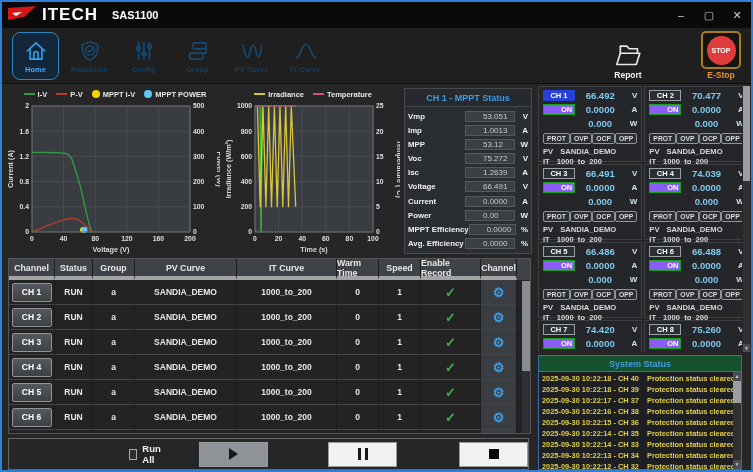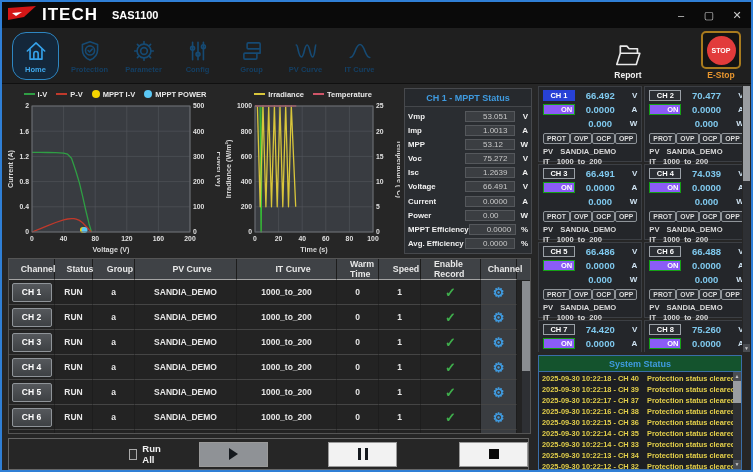--- a/index.html
+++ b/index.html
@@ -11,21 +11,21 @@
   .logo { display:flex; align-items:center; margin-left:4px; }
   .logo svg { display:block; }
   .brand { color:#fff; font-weight:bold; font-size:17px; letter-spacing:1px; margin-left:-2px; }
   .win-title { color:#fff; font-size:11px; font-weight:bold; margin-left:14px; }
   .win-controls { margin-left:auto; display:flex; }
   .win-btn { width:28px; height:22px; color:#ccc; font-size:11px; display:flex; align-items:center; justify-content:center; cursor:default; }
 
   
   .toolbar { height:56px; background:#1f1f1f; border-bottom:1px solid #101010; display:flex; align-items:center; padding:0 10px; flex:0 0 auto; }
   .nav { display:flex; gap:7px; }
-  .navbtn { width:47px; height:48px; display:flex; flex-direction:column; align-items:center; justify-content:center; border:1px solid transparent; border-radius:14px; color:#164a73; }
+  .navbtn { width:47px; height:48px; display:flex; flex-direction:column; align-items:center; justify-content:center; border:1px solid transparent; border-radius:8px; color:#164a73; }
   .navbtn svg { width:26px; height:26px; stroke:currentColor; fill:none; stroke-width:1.5; stroke-linecap:round; stroke-linejoin:round; }
   .navbtn .nav-label { font-size:7.5px; font-weight:bold; margin-top:1px; color:#143f63; }
   .navbtn.active { background:#14273a; border-color:#2e86c1; color:#35a2ea; }
   .navbtn.active .nav-label { color:#3fa9ee; }
   .toolbar-right { margin-left:auto; display:flex; align-items:flex-end; gap:22px; }
   .report-btn { display:flex; flex-direction:column; align-items:center; color:#e8e8e8; }
   .report-btn svg { width:30px; height:26px; stroke:#e8e8e8; fill:none; stroke-width:1.4; stroke-linejoin:round; }
   .report-label { font-size:8.5px; font-weight:bold; margin-top:2px; color:#f0f0f0; }
   .estop { display:flex; flex-direction:column; align-items:center;padding-left:36px; }
   .estop-box { width:40px; height:38px; border:2px solid #a87b1e; border-radius:5px; background:#141414; display:flex; align-items:center; justify-content:center; }
@@ -81,21 +81,21 @@
   .sys-scroll { position:absolute; right:0; top:0; width:8px; height:100%; background:#2e3034; }
   .sys-scroll .arr { width:8px; height:9px; background:#4a4d52; color:#c8c8c8; font-size:5px; text-align:center; line-height:9px; }
   .sys-scroll .arr.bottom { position:absolute; bottom:0; }
   .sys-thumb { width:8px; height:22px; background:#9a9da1; }
 
   
   .table-wrap { margin:2px 4px 0 6px; height:179px; border:1px solid #555; background:#232323; overflow:hidden; position:relative; }
   .trow { display:grid; grid-template-columns:46px 38px 42px 102px 100px 42px 42px 60px 36px; }
   .trow.head { background:#3f4246; }
   .tcell { border-right:1px solid #1d1d1d; border-bottom:1px solid #454545; height:25px; display:flex; align-items:center; justify-content:center; color:#e8e8e8; font-size:8.5px; font-weight:bold; }
-  .trow.head .tcell { height:21px; border-bottom:1px solid #a3a3a3; font-size:8.8px;padding-left:13px; }
+  .trow.head .tcell { height:21px; border-bottom:4px solid #a3a3a3; font-size:8.8px; }
   .chbtn { width:40px; height:19px; background:linear-gradient(#55585c,#3e4144); border:1px solid #8f9499; border-radius:2px; color:#fff; font-size:8.5px; font-weight:bold; display:flex; align-items:center; justify-content:center; }
   .check { color:#3fae4c; font-size:13px; font-weight:bold; }
   .gearcell { background:#3a3d41; }
   .gear { color:#3f9be0; font-size:13px; }
   .tbl-scroll { position:absolute; right:0; top:22px; bottom:0; width:8px; background:#2e3034; }
   .tbl-thumb { width:8px; height:90px; background:#8a8d91; }
 
   
   .controls-bar { margin:4px 6px 0 6px; height:32px; border:1px solid #666; display:flex; align-items:center; }
   .runall { display:flex; align-items:center; gap:5px; margin-left:120px; }
@@ -143,28 +143,20 @@
           </svg>
           <span class="nav-label">Home</span>
         </div>
         <div class="navbtn">
           <svg viewBox="0 0 24 24">
             <path d="M12 3.5 L19 6 V11 C19 15.5 16 18.6 12 20.4 C8 18.6 5 15.5 5 11 V6 Z"></path>
             <circle cx="12" cy="11.5" r="4.2"></circle>
             <path d="M10.2 11.5 L11.6 12.9 L14 10.3"></path>
           </svg>
           <span class="nav-label">Protection</span>
-        </div>
-        <div class="navbtn">
-          <svg viewBox="0 0 24 24">
-            <circle cx="12" cy="12" r="3.1"></circle>
-            <circle cx="12" cy="12" r="6.4"></circle>
-            <path d="M12 3.4v2.2M12 18.4v2.2M3.4 12h2.2M18.4 12h2.2M5.9 5.9l1.6 1.6M16.5 16.5l1.6 1.6M18.1 5.9l-1.6 1.6M7.5 16.5l-1.6 1.6"></path>
-          </svg>
-          <span class="nav-label">Parameter</span>
         </div>
         <div class="navbtn">
           <svg viewBox="0 0 24 24">
             <path d="M7 4v16M12 4v16M17 4v16"></path>
             <circle cx="7" cy="9.5" r="1.8"></circle>
             <circle cx="12" cy="15" r="1.8"></circle>
             <circle cx="17" cy="8" r="1.8"></circle>
           </svg>
           <span class="nav-label">Config</span>
         </div>

